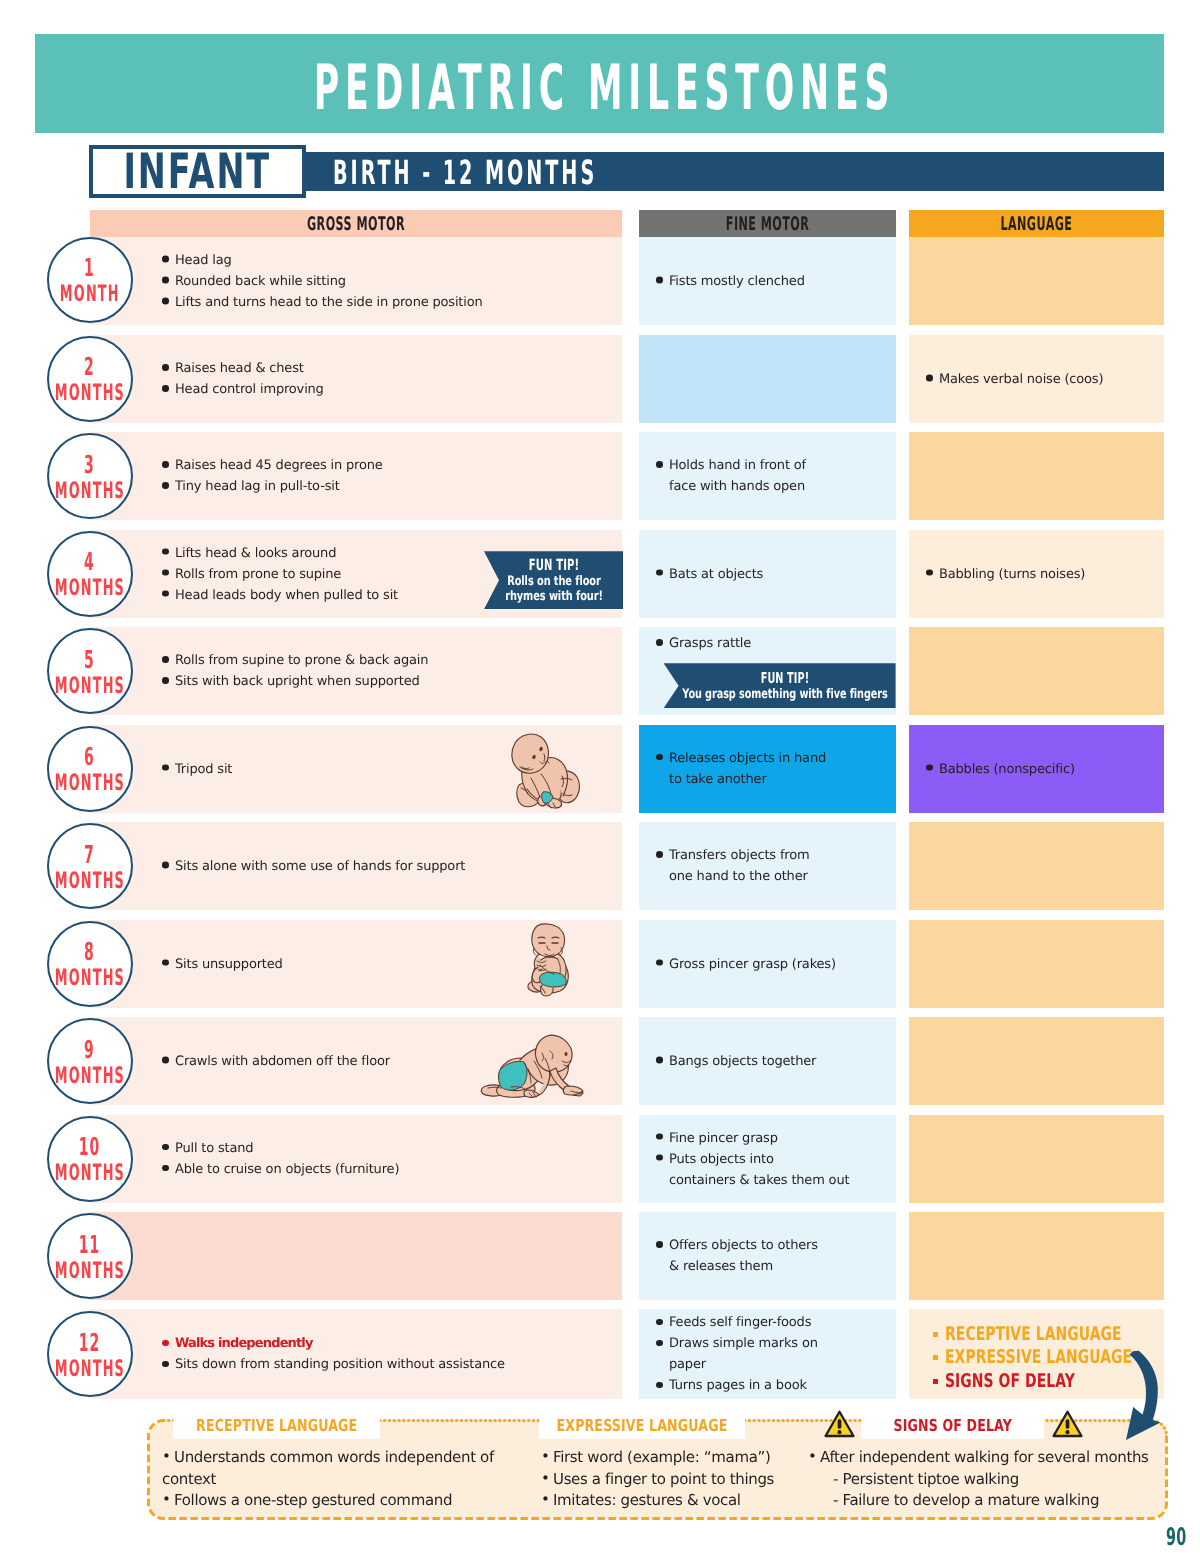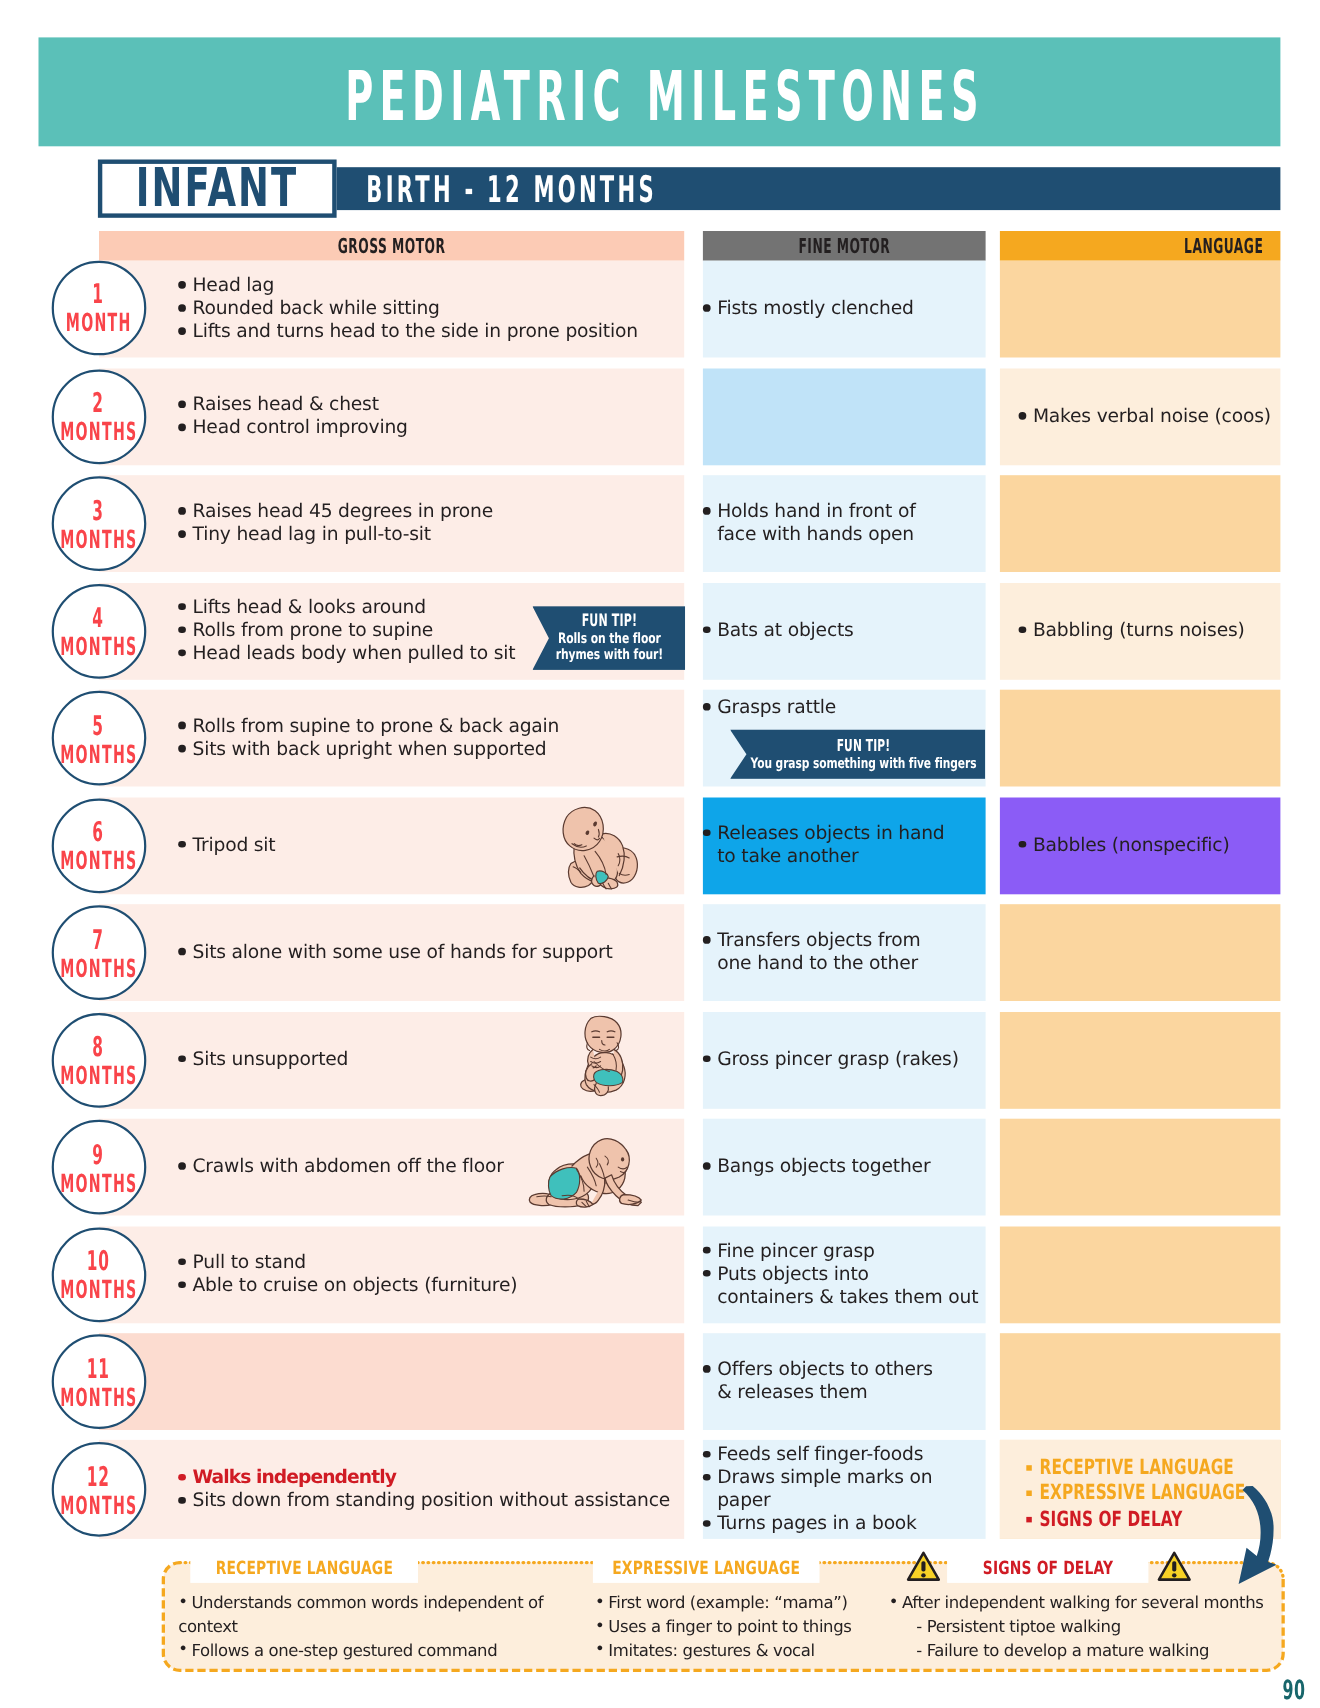--- a/index.html
+++ b/index.html
@@ -27,33 +27,33 @@
 .stage-label{color:#1F4E72;font-size:36px;font-weight:700;letter-spacing:2px;line-height:1;
   font-family:"DejaVu Sans","Liberation Sans",sans-serif;
   transform:scaleX(0.931) scaleY(1.35) translateY(0.5px);display:block;}
 
 .col-head{position:absolute;height:27px;display:flex;align-items:center;justify-content:center;
   font-size:16px;font-weight:700;letter-spacing:0.6px;color:#231F20;line-height:1;
   font-family:"DejaVu Sans","Liberation Sans",sans-serif;}
 .col-head span{transform:scaleX(0.70) scaleY(1.17);display:block;white-space:nowrap;}
 .ch-gross{left:90px;top:210px;width:532px;background:#FCCBB5;}
 .ch-fine{left:639px;top:210px;width:257px;background:#737373;}
-.ch-lang{left:909px;top:210px;width:255px;background:#F5A81F;justify-content:flex-end;}
+.ch-lang{left:909px;top:210px;width:255px;background:#F5A81F;}
 
 .cell{position:absolute;}
 .cell .inner{position:absolute;left:0;right:0;top:50%;transform:translateY(-50%);}
 .cell.align-top .inner{top:0;transform:none;padding-top:6px;}
 .cell ul{margin:0;padding:0;list-style:none;}
-.cell li{position:relative;padding-left:13px;font-size:17px;line-height:21px;color:#231F20;
+.cell li{position:relative;padding-left:13px;font-size:13px;line-height:21px;color:#231F20;
   font-family:"DejaVu Sans","Liberation Sans",sans-serif;letter-spacing:-0.18px;white-space:pre;}
 .cell li:before{content:"";position:absolute;left:0px;top:6.2px;width:6.6px;height:6.6px;border-radius:50%;background:currentColor;}
 .cell li.hl{color:#D01B24;font-weight:700;letter-spacing:-0.85px;}
 .cell li.hl:before{background:#D01B24;}
 .cell.gross .inner{padding-left:72px;padding-right:10px;}
-.cell.fine .inner{padding-right:0px;}
+.cell.fine .inner{padding-left:17px;padding-right:0px;}
 .cell.lang .inner{padding-left:17px;padding-right:0px;}
 
 .circle{position:absolute;width:86px;height:86px;border-radius:50%;background:#ffffff;
   border:2.6px solid #1F4E72;display:flex;flex-direction:column;align-items:center;
   justify-content:center;z-index:6;}
 .circle .num{color:#F9444A;font-size:19px;font-weight:600;line-height:32px;letter-spacing:1.2px;
   font-family:"DejaVu Sans","Liberation Sans",sans-serif;transform:scaleX(0.735) scaleY(1.3);}
 .circle .unit{color:#F9444A;font-size:17.5px;font-weight:600;line-height:23px;letter-spacing:1.6px;
   font-family:"DejaVu Sans","Liberation Sans",sans-serif;transform:scaleX(0.735) scaleY(1.3);}
 

